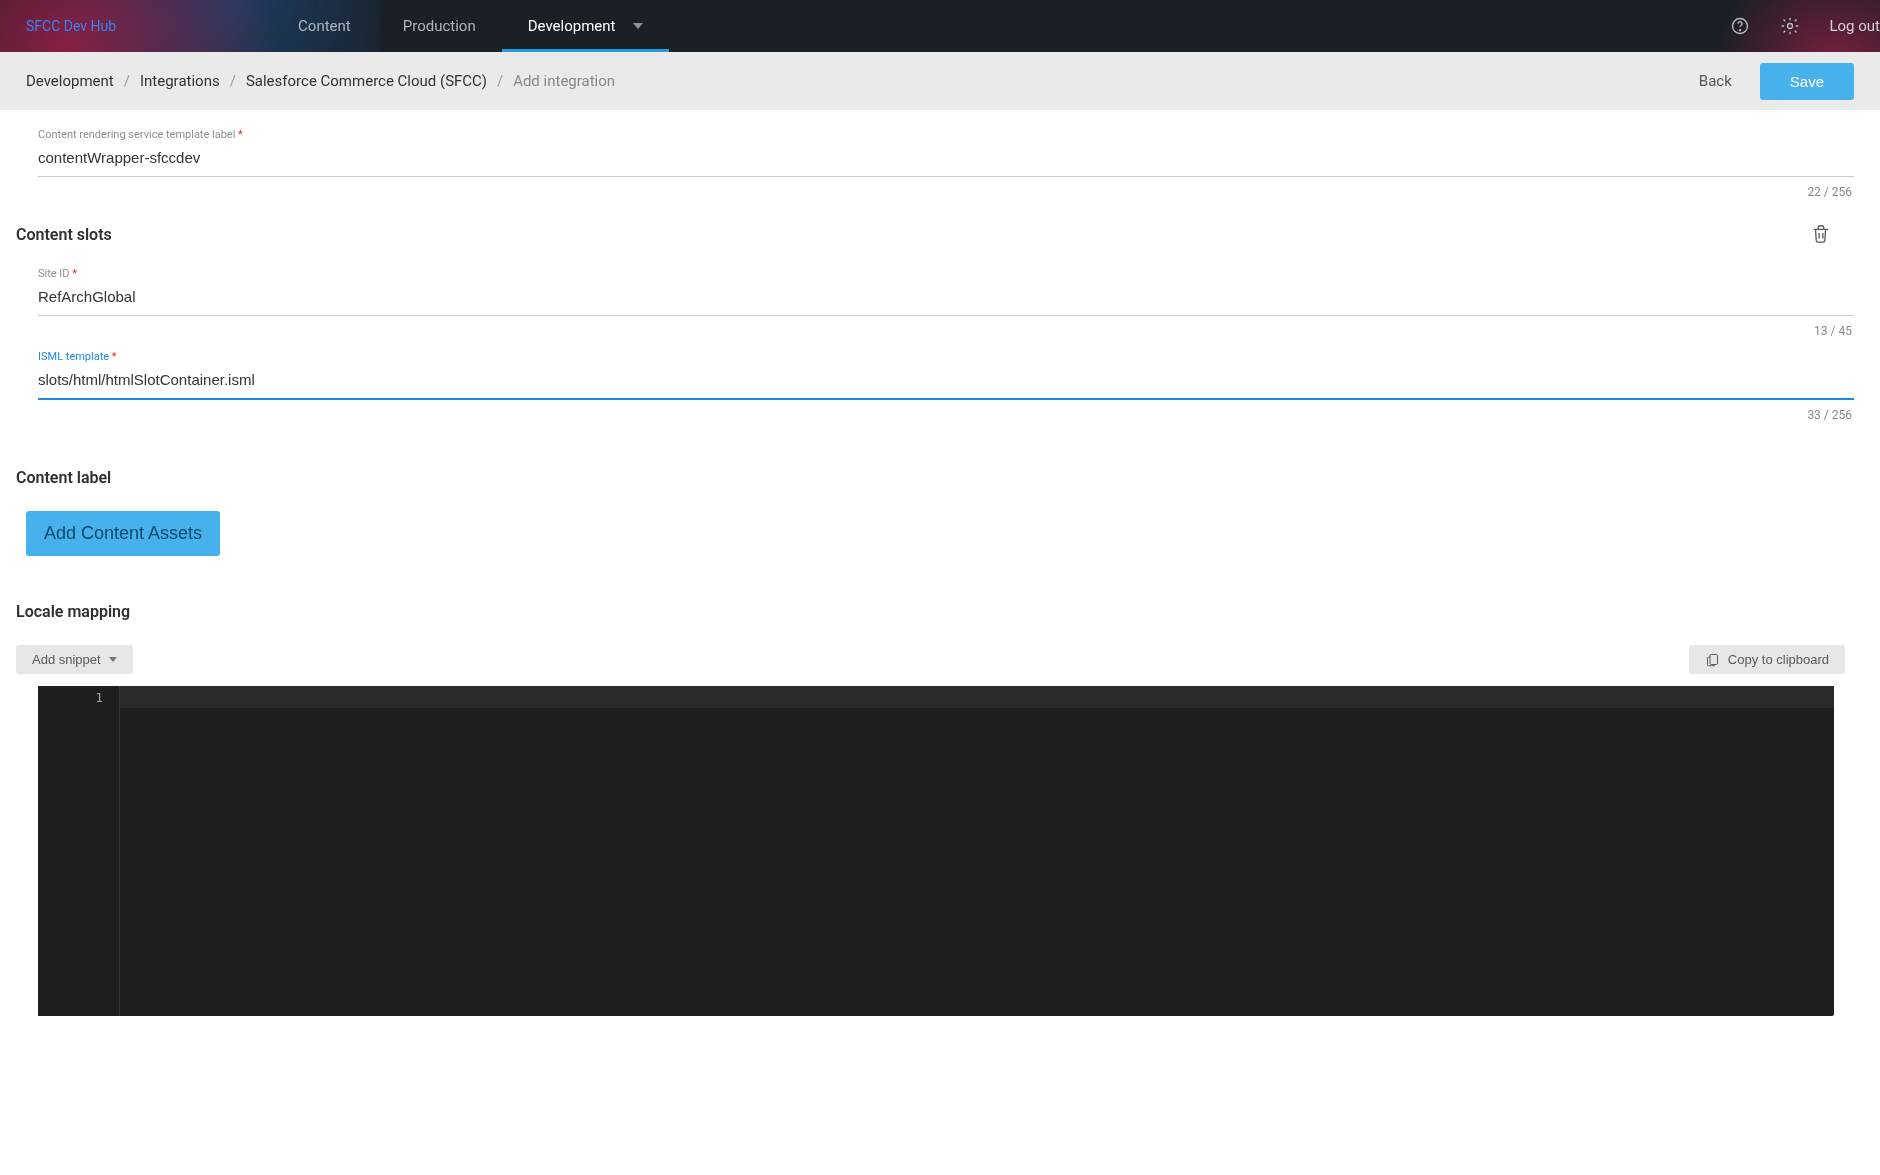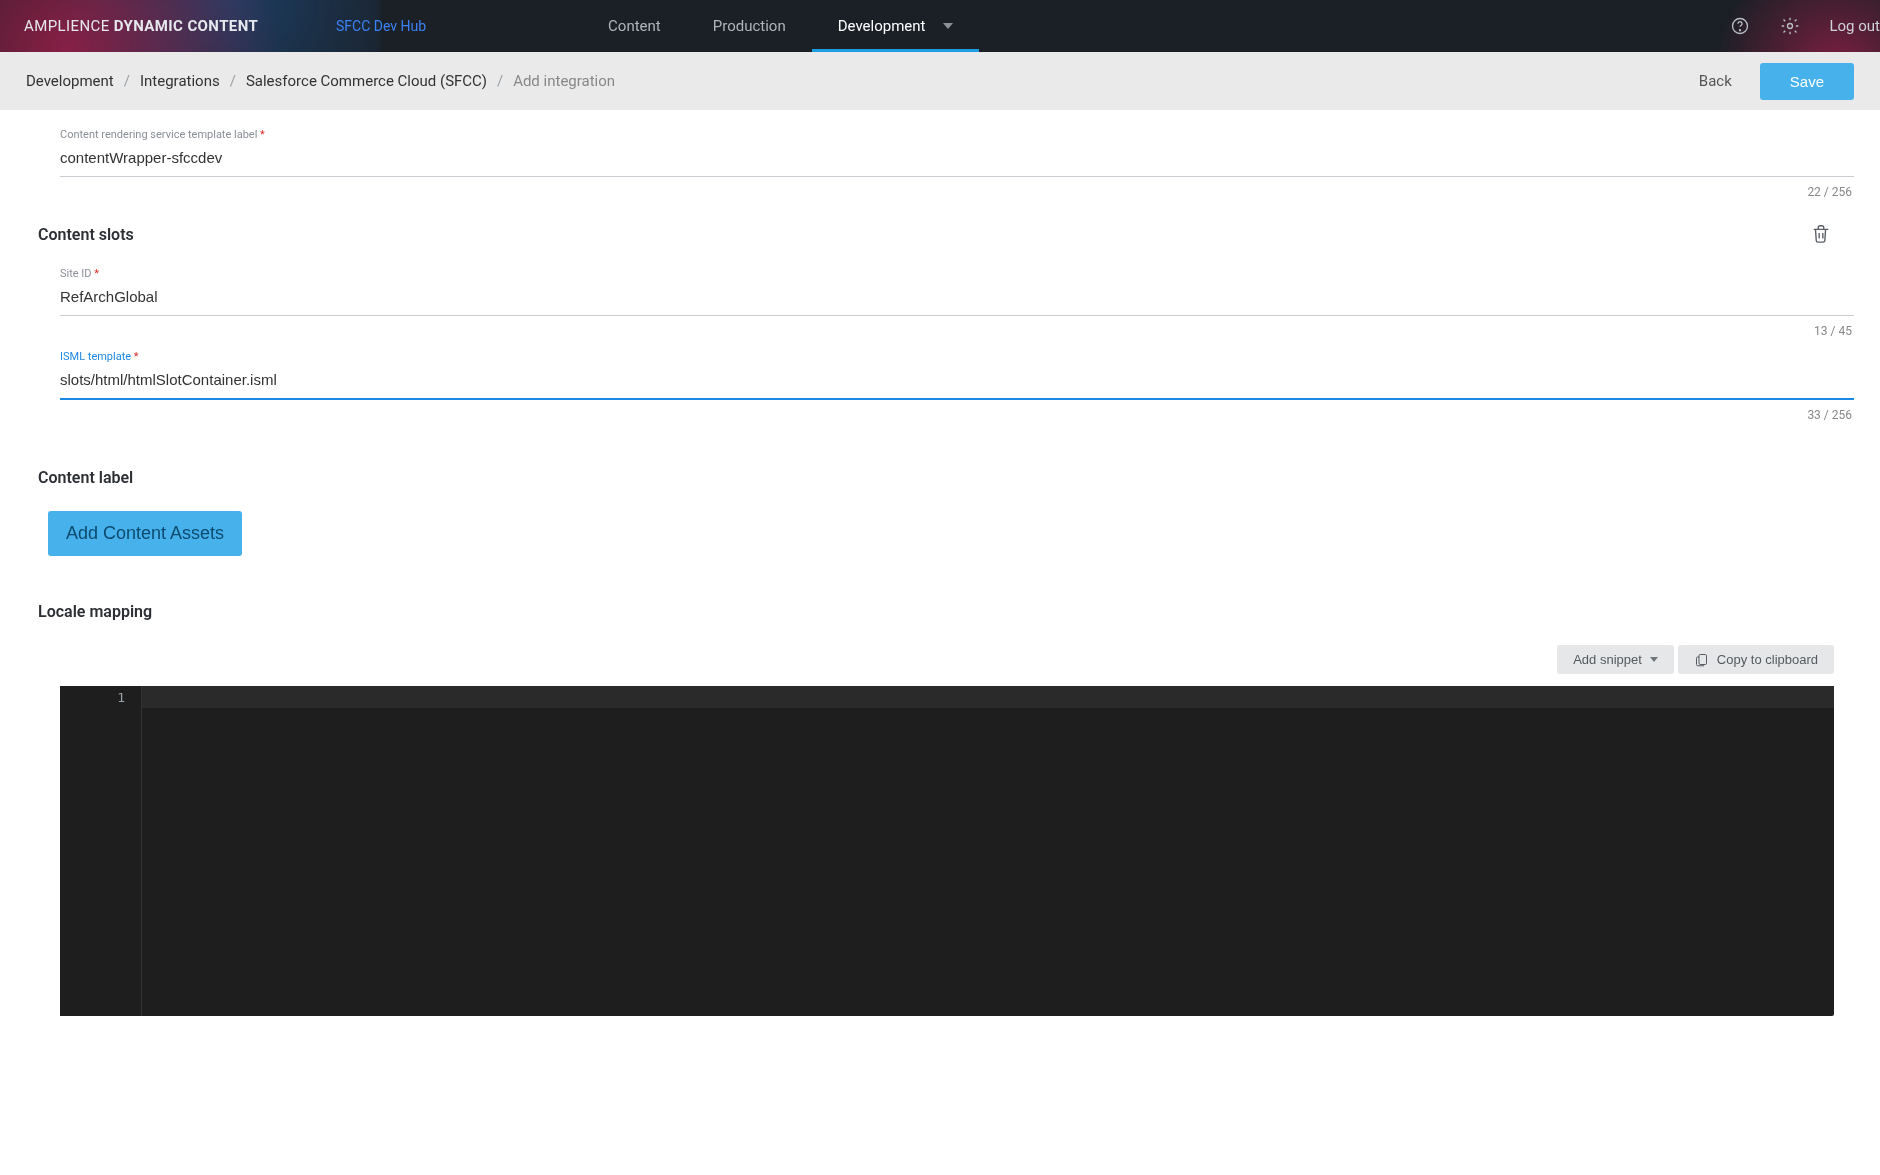--- a/index.html
+++ b/index.html
@@ -143,21 +143,21 @@
     color:#fff;
     border:none;
     padding: 10px 30px;
     font-size:15px;
     border-radius:3px;
     cursor:pointer;
   }
 
   
   .main {
-    padding: 18px 26px 20px 38px;
+    padding: 18px 26px 20px 16px;
     height: calc(1175px - 52px - 58px);
     overflow-y:auto;
   }
 
   .field {
     margin-left: 22px;
     margin-bottom: 10px;
     width: calc(100% - 22px);
   }
   .field-label {
@@ -222,24 +222,24 @@
     border:none;
     padding: 12px 18px;
     font-size:18px;
     font-weight:500;
     border-radius:3px;
     cursor:pointer;
   }
 
   .editor-toolbar {
     display:flex;
-    justify-content:flex-end;
-    gap: 4px;
+    justify-content:space-between;
+    gap: 27px;
     margin-top: 24px;
-    margin-right: 20px;
+    margin-right: 9px;
   }
   .tb-btn {
     background:#e6e7e8;
     color:#555a60;
     border:none;
     padding: 7px 16px;
     font-size:13px;
     border-radius:3px;
     cursor:pointer;
     display:flex;
@@ -281,24 +281,20 @@
     padding-left:8px;
   }
   .code-line.current {
     background:#2a2a2a;
   }
 </style>
 </head>
 <body>
 
 <div class="topbar">
-  <div class="brand">
-    <span>AMPLIENCE</span>
-    <span class="strong">DYNAMIC CONTENT</span>
-  </div>
   <div class="hubname">SFCC Dev Hub</div>
   <div class="topnav">
     <div class="tab">Content</div>
     <div class="tab">Production</div>
     <div class="tab active">
       <span>Development</span>
       <span class="tab-caret"></span>
     </div>
   </div>
   <div class="top-right">

